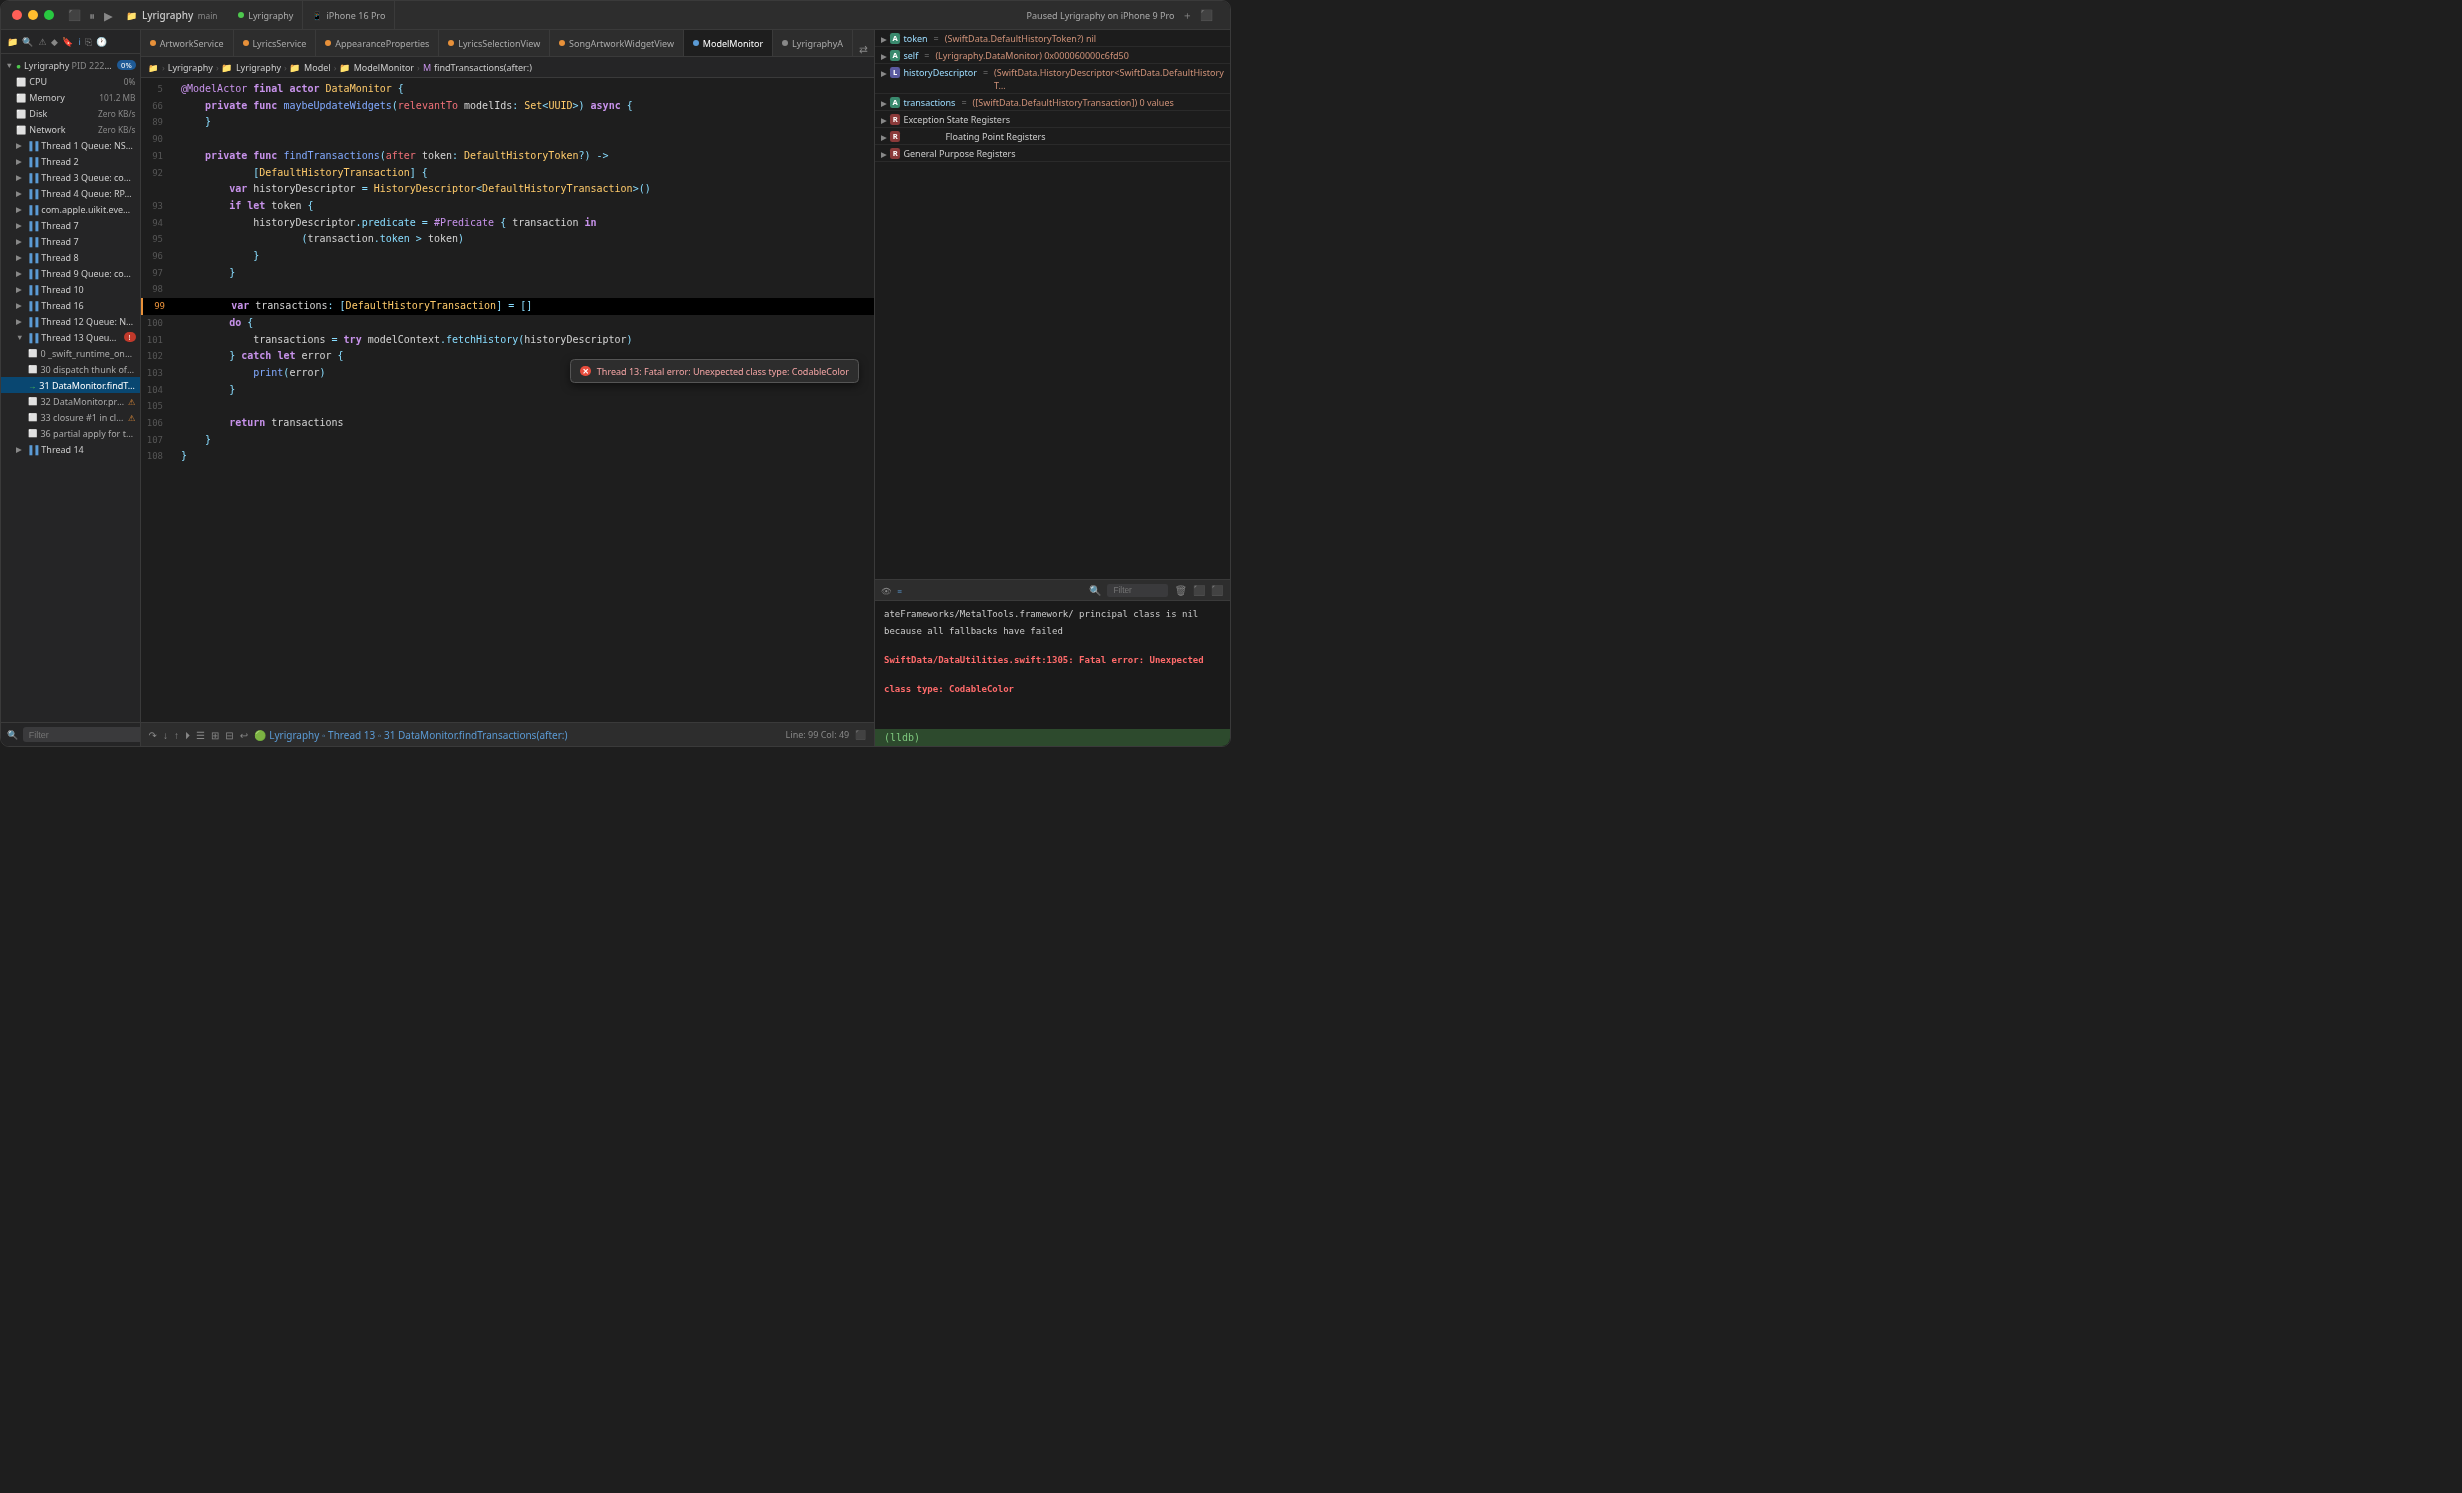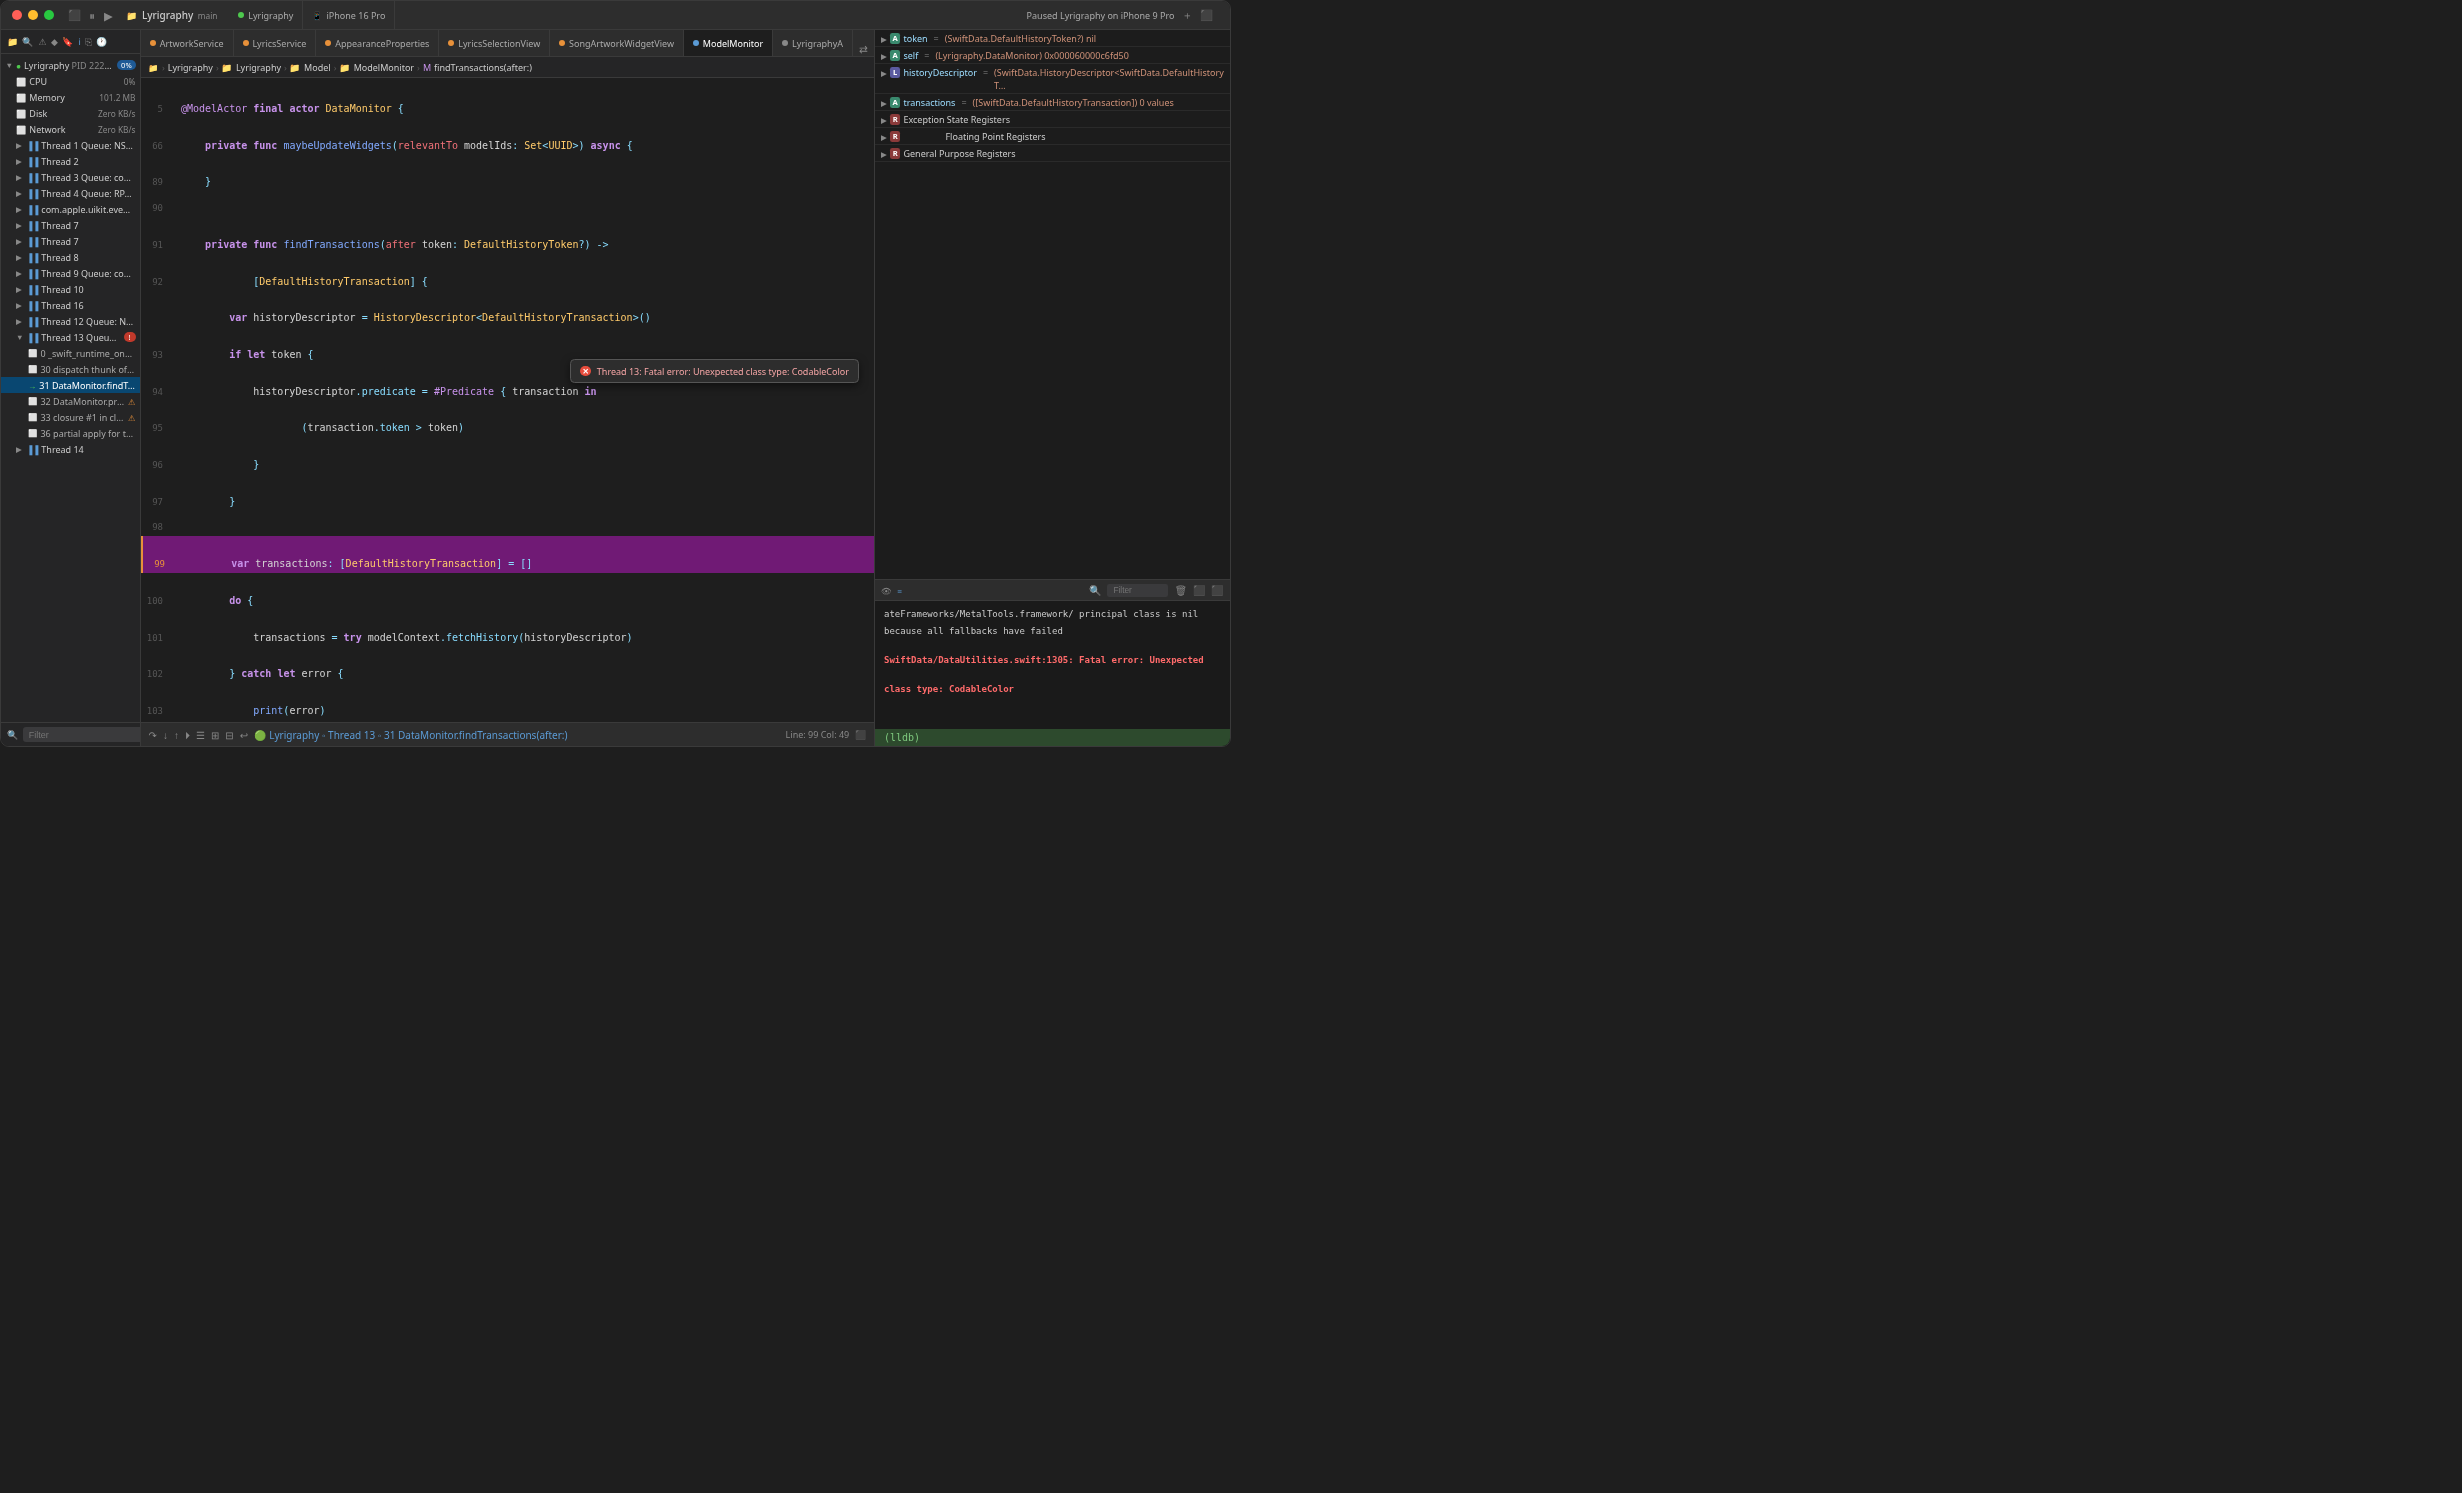--- a/index.html
+++ b/index.html
@@ -225,21 +225,21 @@
     .code-line.highlighted { background: #2a2d2e; }
     .line-num {
       width: 34px;
       text-align: right;
       padding-right: 12px;
       color: #555;
       flex-shrink: 0;
       user-select: none;
       font-size: 9px;
     }
-    .line-content { flex: 1; padding-left: 6px; white-space: pre; margin-top: 20px; }
+    .line-content { flex: 1; padding-left: 6px; white-space: pre; }
     
     .kw { color: #c792ea; font-weight: bold; } 
     .type { color: #ffcb6b; } 
     .fn { color: #82aaff; } 
     .attr { color: #c792ea; } 
     .param { color: #f07178; } 
     .bracket { color: #89ddff; } 
     .op { color: #89ddff; } 
     .plain { color: #d4d4d4; }
     .prop { color: #89ddff; }
@@ -721,21 +721,21 @@
           <div class="code-line">
             <span class="line-num">97</span>
             <span class="line-content">        <span class="bracket">}</span></span>
           </div>
 
           <div class="code-line">
             <span class="line-num">98</span>
             <span class="line-content"></span>
           </div>
 
-          <div class="code-line highlighted" style="background:#701a75; border-left: 2.3px solid #e8913a;">
+          <div class="code-line highlighted" style="background:#000000; border-left: 2.3px solid #e8913a;">
             <span class="line-num" style="color:#e8913a;">99</span>
             <span class="line-content">        <span class="kw">var</span> <span class="plain">transactions</span><span class="op">:</span> <span class="bracket">[</span><span class="type">DefaultHistoryTransaction</span><span class="bracket">]</span> <span class="op">=</span> <span class="bracket">[]</span></span>
           </div>
 
           <div class="code-line">
             <span class="line-num">100</span>
             <span class="line-content">        <span class="kw">do</span> <span class="bracket">{</span></span>
           </div>
 
           <div class="code-line">

